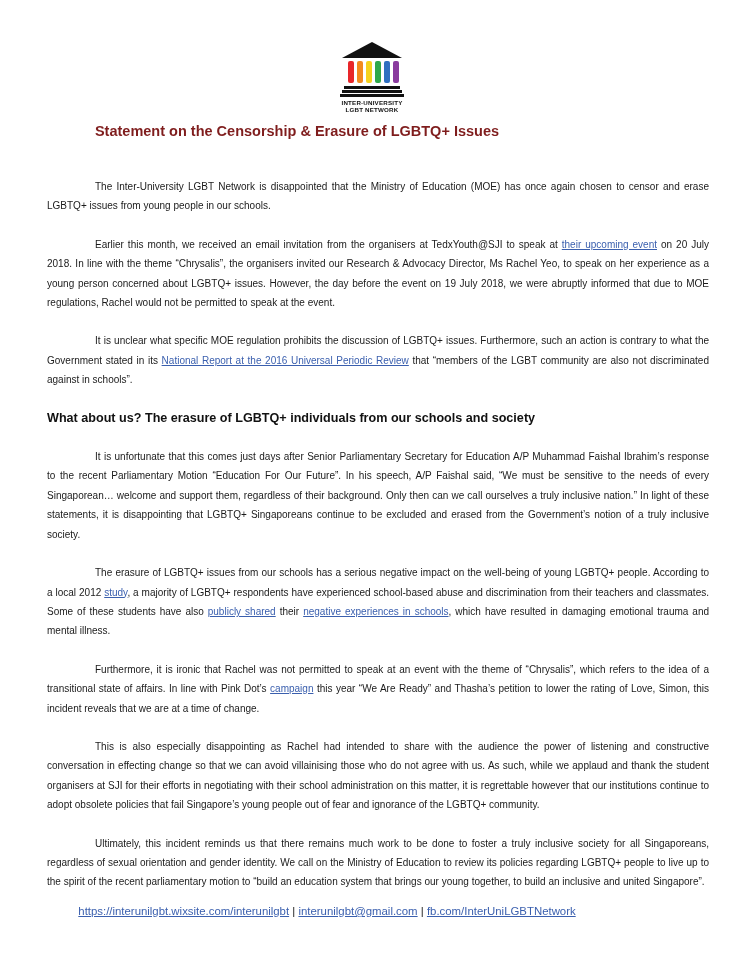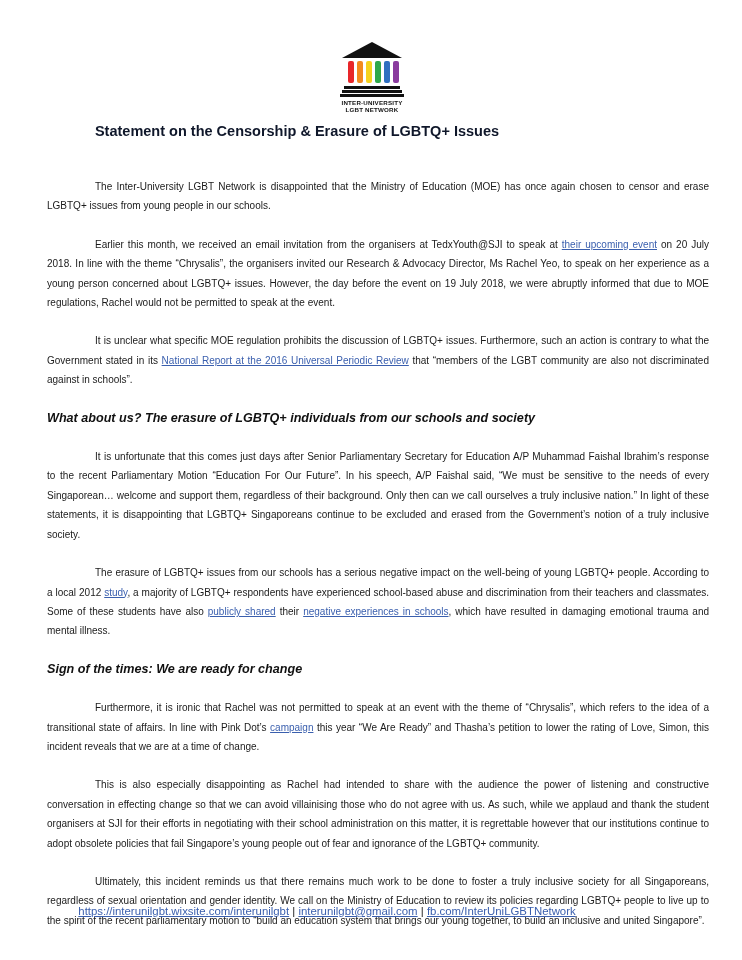--- a/index.html
+++ b/index.html
@@ -17,29 +17,29 @@
   .logo .bar { width: 6px; height: 22px; border-radius: 2px; }
   .logo .step1 { position: absolute; left: 4px; top: 44px; width: 56px; height: 3px; background: #111; }
   .logo .step2 { position: absolute; left: 2px; top: 48px; width: 60px; height: 3px; background: #111; }
   .logo .step3 { position: absolute; left: 0px; top: 52px; width: 64px; height: 3px; background: #111; }
   .logo .lname {
     position: absolute; left: -4px; top: 57px; width: 72px; text-align: center;
     font-size: 6.2px; font-weight: bold; line-height: 7px; letter-spacing: 0.2px; color: #111;
   }
   .title {
     position: absolute; left: 0; top: 122px; width: 594px; text-align: center;
-    font-size: 14.5px; font-weight: bold; line-height: 19px; color: #0f172a;
+    font-size: 14.5px; font-weight: bold; line-height: 19px; color: #7f1d1d;
   }
   .content { position: absolute; left: 47px; top: 177px; width: 662px; }
   .para {
     font-size: 10px; line-height: 19.4px; text-align: justify; margin: 0 0 19px 0;
     text-indent: 48px; color: #1a1a1a;
   }
   .heading {
-    font-size: 12.6px; line-height: 19.4px; font-weight: bold; font-style: italic;
+    font-size: 12.6px; line-height: 19.4px; font-weight: bold; 
     margin: 0 0 19px 0; color: #111;
   }
   a, .link { color: #3a5fae; text-decoration: underline; }
   .footer {
     position: absolute; left: 0; top: 905px; width: 654px; text-align: center;
     font-size: 11.4px; color: #1a1a1a;
   }
 </style>
 </head>
 <body>
@@ -73,21 +73,20 @@
   <p class="para"><span>Earlier this month, we received an email invitation from the organisers at TedxYouth@SJI to speak at </span><a class="link">their upcoming event</a><span> on 20 July 2018. In line with the theme “Chrysalis”, the organisers invited our Research &amp; Advocacy Director, Ms Rachel Yeo, to speak on her experience as a young person concerned about LGBTQ+ issues. However, the day before the event on 19 July 2018, we were abruptly informed that due to MOE regulations, Rachel would not be permitted to speak at the event.</span></p>
 
   <p class="para"><span>It is unclear what specific MOE regulation prohibits the discussion of LGBTQ+ issues.  Furthermore, such an action is contrary to what the Government stated in its </span><a class="link">National Report at the 2016 Universal Periodic Review</a><span> that “members of the LGBT community are also not discriminated against in schools”.</span></p>
 
   <div class="heading">What about us? The erasure of LGBTQ+ individuals from our schools and society</div>
 
   <p class="para">It is unfortunate that this comes just days after Senior Parliamentary Secretary for Education A/P Muhammad Faishal Ibrahim’s response to the recent Parliamentary Motion “Education For Our Future”. In his speech, A/P Faishal said, “We must be sensitive to the needs of every Singaporean… welcome and support them, regardless of their background. Only then can we call ourselves a truly inclusive nation.” In light of these statements, it is disappointing that LGBTQ+ Singaporeans continue to be excluded and erased from the Government’s notion of a truly inclusive society.</p>
 
   <p class="para"><span>The erasure of LGBTQ+ issues from our schools has a serious negative impact on the well-being of young LGBTQ+ people. According to a local 2012 </span><a class="link">study</a><span>, a majority of LGBTQ+ respondents have experienced school-based abuse and discrimination from their teachers and classmates. Some of these students have also </span><a class="link">publicly shared</a><span> their </span><a class="link">negative experiences in schools</a><span>, which have resulted in damaging emotional trauma and mental illness.</span></p>
 
-  <div class="heading">Sign of the times: We are ready for change</div>
 
   <p class="para"><span>Furthermore, it is ironic that Rachel was not permitted to speak at an event with the theme of “Chrysalis”, which refers to the idea of a transitional state of affairs. In line with Pink Dot’s </span><a class="link">campaign</a><span> this year “We Are Ready” and Thasha’s petition to lower the rating of Love, Simon, this incident reveals that we are at a time of change.</span></p>
 
   <p class="para">This is also especially disappointing as Rachel had intended to share with the audience the power of listening and constructive conversation in effecting change so that we can avoid villainising those who do not agree with us. As such, while we applaud and thank the student organisers at SJI for their efforts in negotiating with their school administration on this matter, it is regrettable however that our institutions continue to adopt obsolete policies that fail Singapore’s young people out of fear and ignorance of the LGBTQ+ community.</p>
 
   <p class="para">Ultimately, this incident reminds us that there remains much work to be done to foster a truly inclusive society for all Singaporeans, regardless of sexual orientation and gender identity. We call on the Ministry of Education to review its policies regarding LGBTQ+ people to live up to the spirit of the recent parliamentary motion to “build an education system that brings our young together, to build an inclusive and united Singapore”.</p>
 </div>
 
 <div class="footer">
   <a class="link">https://interunilgbt.wixsite.com/interunilgbt</a><span> | </span><a class="link">interunilgbt@gmail.com</a><span> | </span><a class="link">fb.com/InterUniLGBTNetwork</a>

